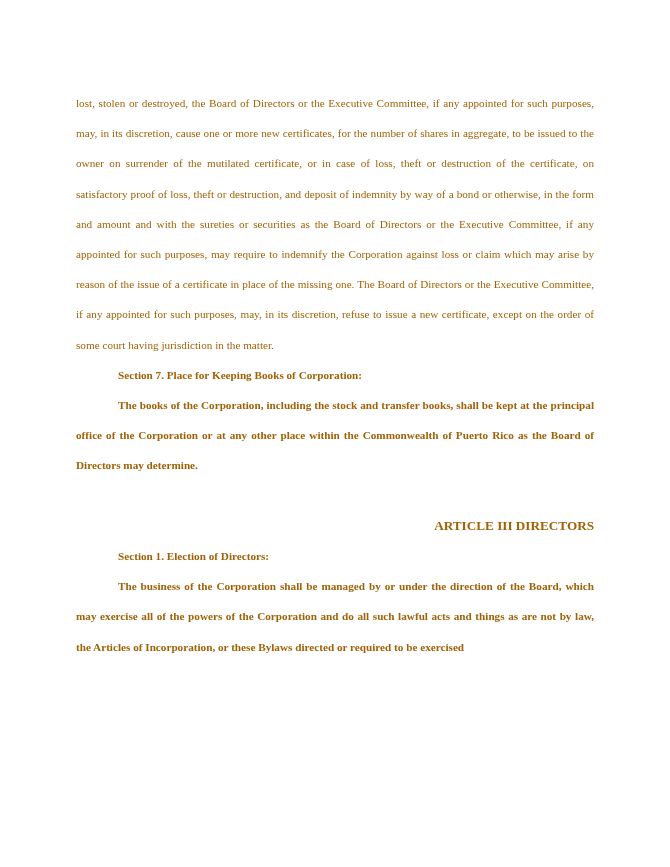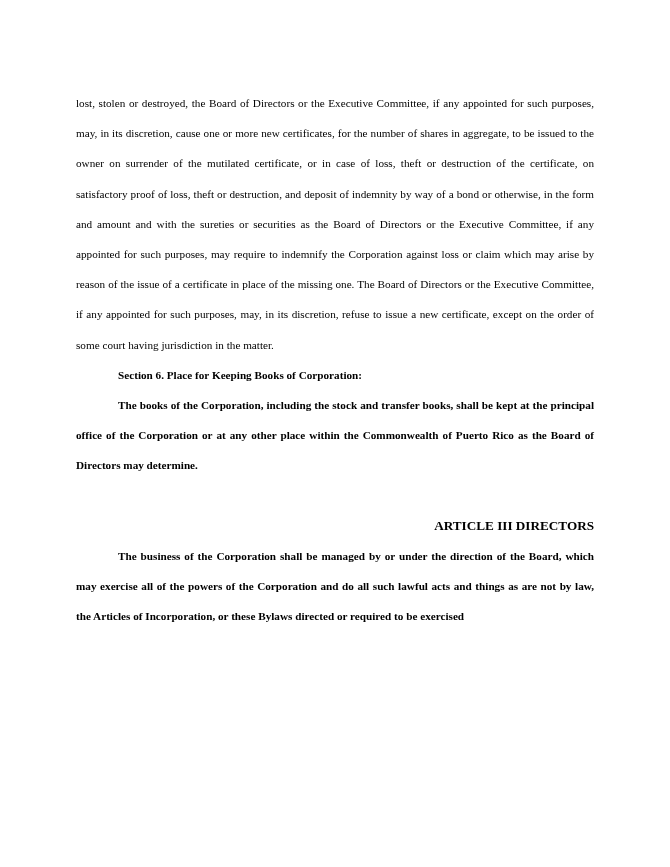--- a/index.html
+++ b/index.html
@@ -7,21 +7,21 @@
     padding: 0;
     background: #ffffff;
   }
   .page {
     position: relative;
     width: 670px;
     height: 689px;
     background: #ffffff;
     box-sizing: border-box;
     font-family: "Liberation Serif", serif;
-    color: #000000;
+    color: #a16207;
     overflow: hidden;
   }
   .content {
     position: absolute;
     left: 76px;
     top: 88px;
     width: 518px;
   }
   p.body-par {
     margin: 0 0 0 0;
@@ -63,29 +63,30 @@
   }
 </style>
 </head>
 <body>
 
 <div class="page">
   <div class="content">
 
     <p class="body-par">lost, stolen or destroyed, the Board of Directors or the Executive Committee, if any appointed for such purposes, may, in its discretion, cause one or more new certificates, for the number of shares in aggregate, to be issued to the owner on surrender of the mutilated certificate, or in case of loss, theft or destruction of the certificate, on satisfactory proof of loss, theft or destruction, and deposit of indemnity by way of a bond or otherwise, in the form and amount and with the sureties or securities as the Board of Directors or the Executive Committee, if any appointed for such purposes, may require to indemnify the Corporation against loss or claim which may arise by reason of the issue of a certificate in place of the missing one. The Board of Directors or the Executive Committee, if any appointed for such purposes, may, in its discretion, refuse to issue a new certificate, except on the order of some court having jurisdiction in the matter.</p>
 
-    <p class="heading-sub">Section 6. Place for Keeping Books of Corporation:</p>
+    <p class="heading-sub">Section 7. Place for Keeping Books of Corporation:</p>
 
     <p class="body-par indent">The books of the Corporation, including the stock and transfer books, shall be kept at the principal office of the Corporation or at any other place within the Commonwealth of Puerto Rico as the Board of Directors may determine.</p>
 
 
 
     <div class="spacer-line"></div>
 
     <p class="article-title">ARTICLE III DIRECTORS</p>
 
+    <p class="heading-sub">Section 1. Election of Directors:</p>
 
     <p class="body-par indent">The business of the Corporation shall be managed by or under the direction of the Board, which may exercise all of the powers of the Corporation and do all such lawful acts and things as are not by law, the Articles of Incorporation, or these Bylaws directed or required to be exercised</p>
 
   </div>
 
   <div class="page-number">-7-</div>
 </div>
 
 </body></html>

